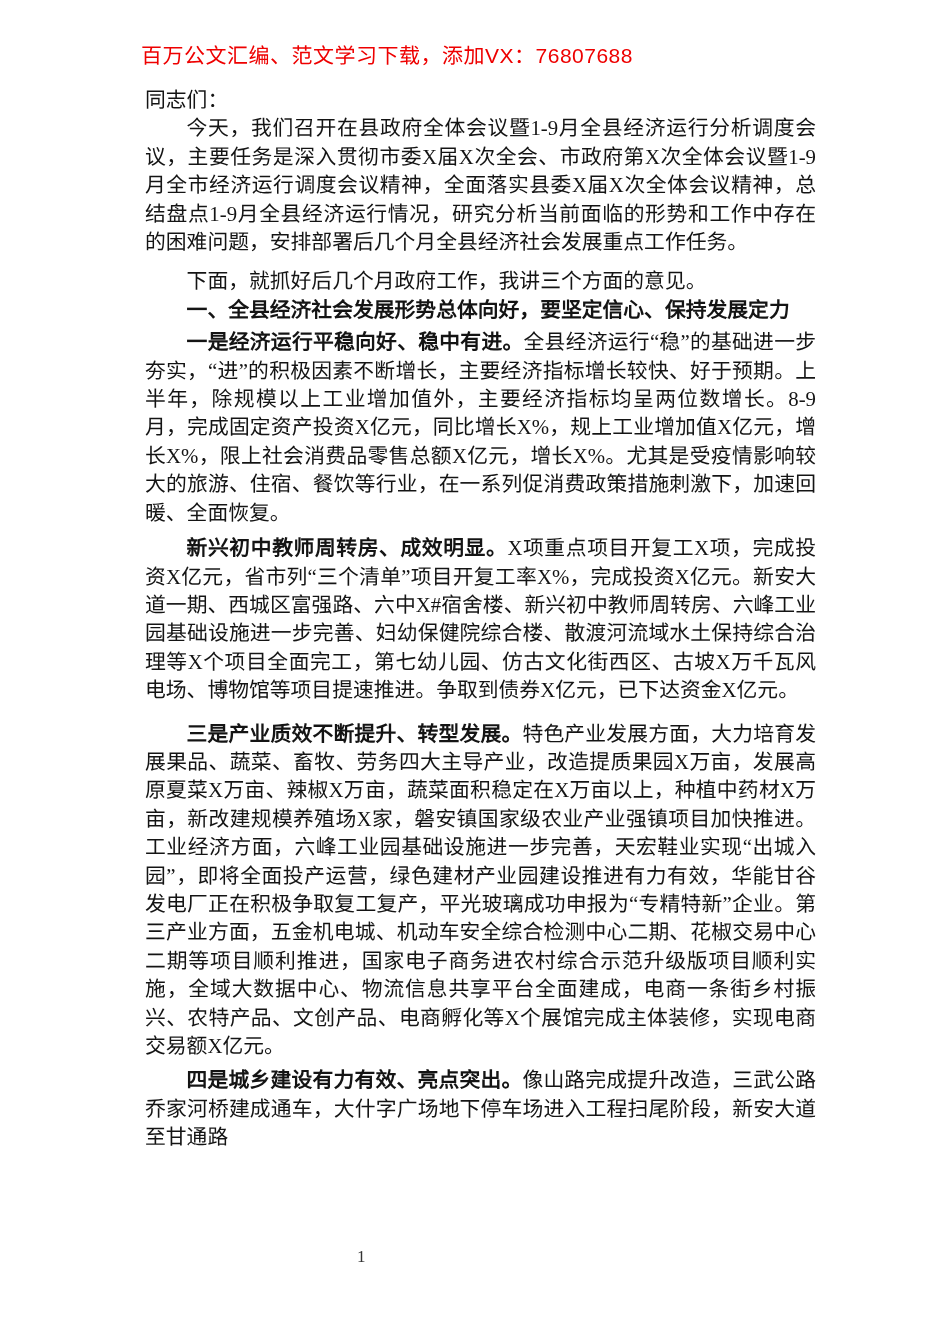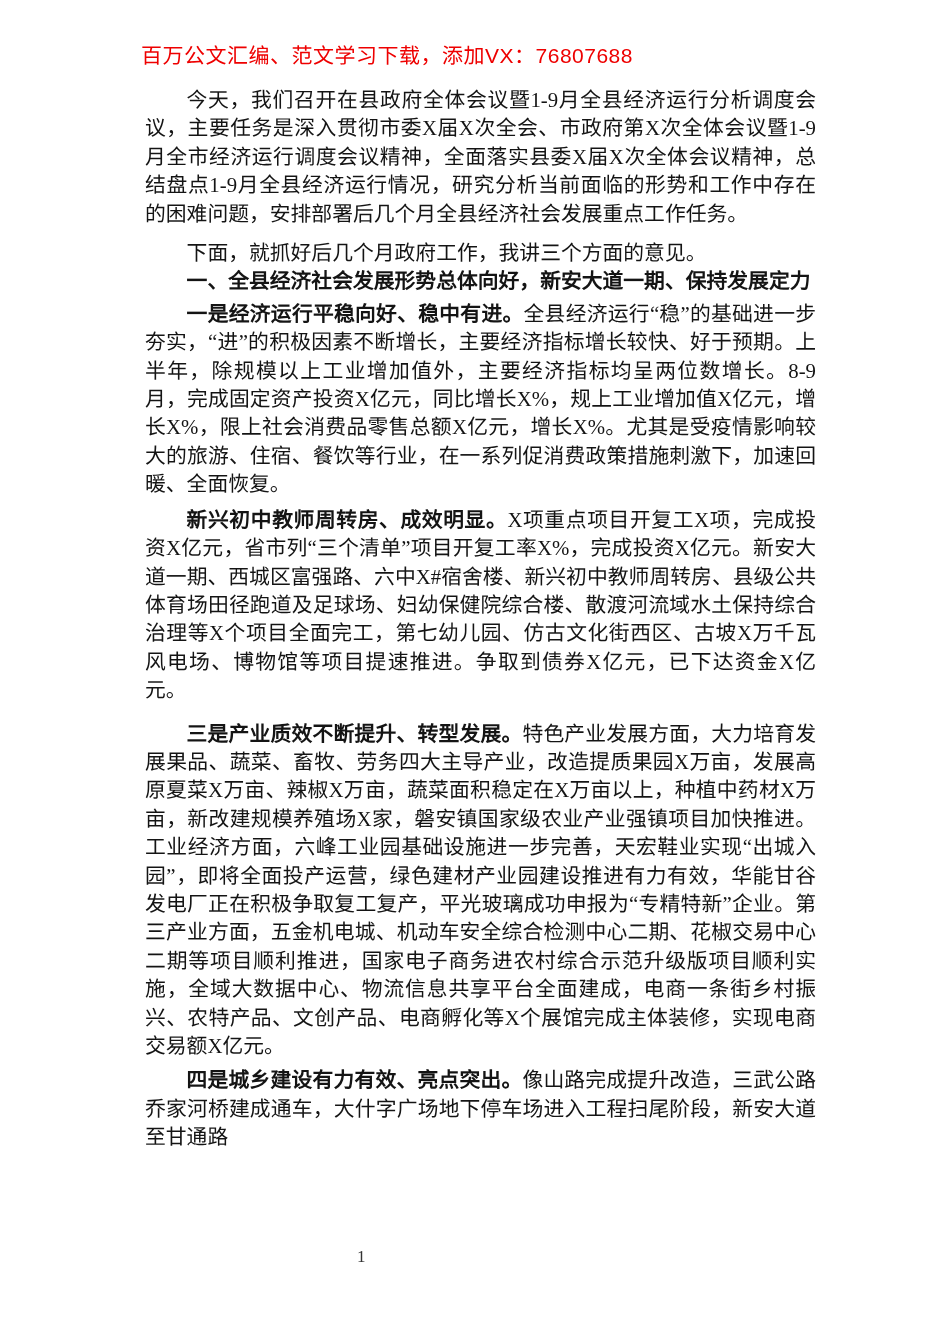--- a/index.html
+++ b/index.html
@@ -55,31 +55,32 @@
     font-family: "Liberation Serif", "DejaVu Serif", serif;
   }
 </style>
 </head>
 <body>
 
 <div class="promo-banner">百万公文汇编、范文学习下载，添加VX：76807688</div>
 
 <div class="content">
 
+  <p class="salutation">同志们：</p>
 
   <p class="intro">今天，我们召开在县政府全体会议暨1-9月全县经济运行分析调度会议，主要任务是深入贯彻市委X届X次全会、市政府第X次全体会议暨1-9月全市经济运行调度会议精神，全面落实县委X届X次全体会议精神，总结盘点1-9月全县经济运行情况，研究分析当前面临的形势和工作中存在的困难问题，安排部署后几个月全县经济社会发展重点工作任务。</p>
 
   <p class="transition">下面，就抓好后几个月政府工作，我讲三个方面的意见。</p>
 
-  <p class="heading">一、全县经济社会发展形势总体向好，新安大道一期、保持发展定力</p>
+  <p class="heading">一、全县经济社会发展形势总体向好，要坚定信心、保持发展定力</p>
 
 
   <p class="point-1"><span class="lead">一是经济运行平稳向好、稳中有进。</span><span>全县经济运行“稳”的基础进一步夯实，“进”的积极因素不断增长，主要经济指标增长较快、好于预期。上半年，除规模以上工业增加值外，主要经济指标均呈两位数增长。8-9月，完成固定资产投资X亿元，同比增长X%，规上工业增加值X亿元，增长X%，限上社会消费品零售总额X亿元，增长X%。尤其是受疫情影响较大的旅游、住宿、餐饮等行业，在一系列促消费政策措施刺激下，加速回暖、全面恢复。</span></p>
 
-  <p class="point-2"><span class="lead">新兴初中教师周转房、成效明显。</span><span>X项重点项目开复工X项，完成投资X亿元，省市列“三个清单”项目开复工率X%，完成投资X亿元。新安大道一期、西城区富强路、六中X#宿舍楼、新兴初中教师周转房、县级公共体育场田径跑道及足球场、妇幼保健院综合楼、散渡河流域水土保持综合治理等X个项目全面完工，第七幼儿园、仿古文化街西区、古坡X万千瓦风电场、博物馆等项目提速推进。争取到债券X亿元，已下达资金X亿元。</span></p>
+  <p class="point-2"><span class="lead">新兴初中教师周转房、成效明显。</span><span>X项重点项目开复工X项，完成投资X亿元，省市列“三个清单”项目开复工率X%，完成投资X亿元。新安大道一期、西城区富强路、六中X#宿舍楼、新兴初中教师周转房、六峰工业园基础设施进一步完善、妇幼保健院综合楼、散渡河流域水土保持综合治理等X个项目全面完工，第七幼儿园、仿古文化街西区、古坡X万千瓦风电场、博物馆等项目提速推进。争取到债券X亿元，已下达资金X亿元。</span></p>
 
   <p class="point-3"><span class="lead">三是产业质效不断提升、转型发展。</span><span>特色产业发展方面，大力培育发展果品、蔬菜、畜牧、劳务四大主导产业，改造提质果园X万亩，发展高原夏菜X万亩、辣椒X万亩，蔬菜面积稳定在X万亩以上，种植中药材X万亩，新改建规模养殖场X家，磐安镇国家级农业产业强镇项目加快推进。工业经济方面，六峰工业园基础设施进一步完善，天宏鞋业实现“出城入园”，即将全面投产运营，绿色建材产业园建设推进有力有效，华能甘谷发电厂正在积极争取复工复产，平光玻璃成功申报为“专精特新”企业。第三产业方面，五金机电城、机动车安全综合检测中心二期、花椒交易中心二期等项目顺利推进，国家电子商务进农村综合示范升级版项目顺利实施，全域大数据中心、物流信息共享平台全面建成，电商一条街乡村振兴、农特产品、文创产品、电商孵化等X个展馆完成主体装修，实现电商交易额X亿元。</span></p>
 
   <p class="point-4"><span class="lead">四是城乡建设有力有效、亮点突出。</span><span>像山路完成提升改造，三武公路乔家河桥建成通车，大什字广场地下停车场进入工程扫尾阶段，新安大道至甘通路</span></p>
 
 </div>
 
 <div class="page-number">1</div>
 
 </body></html>

